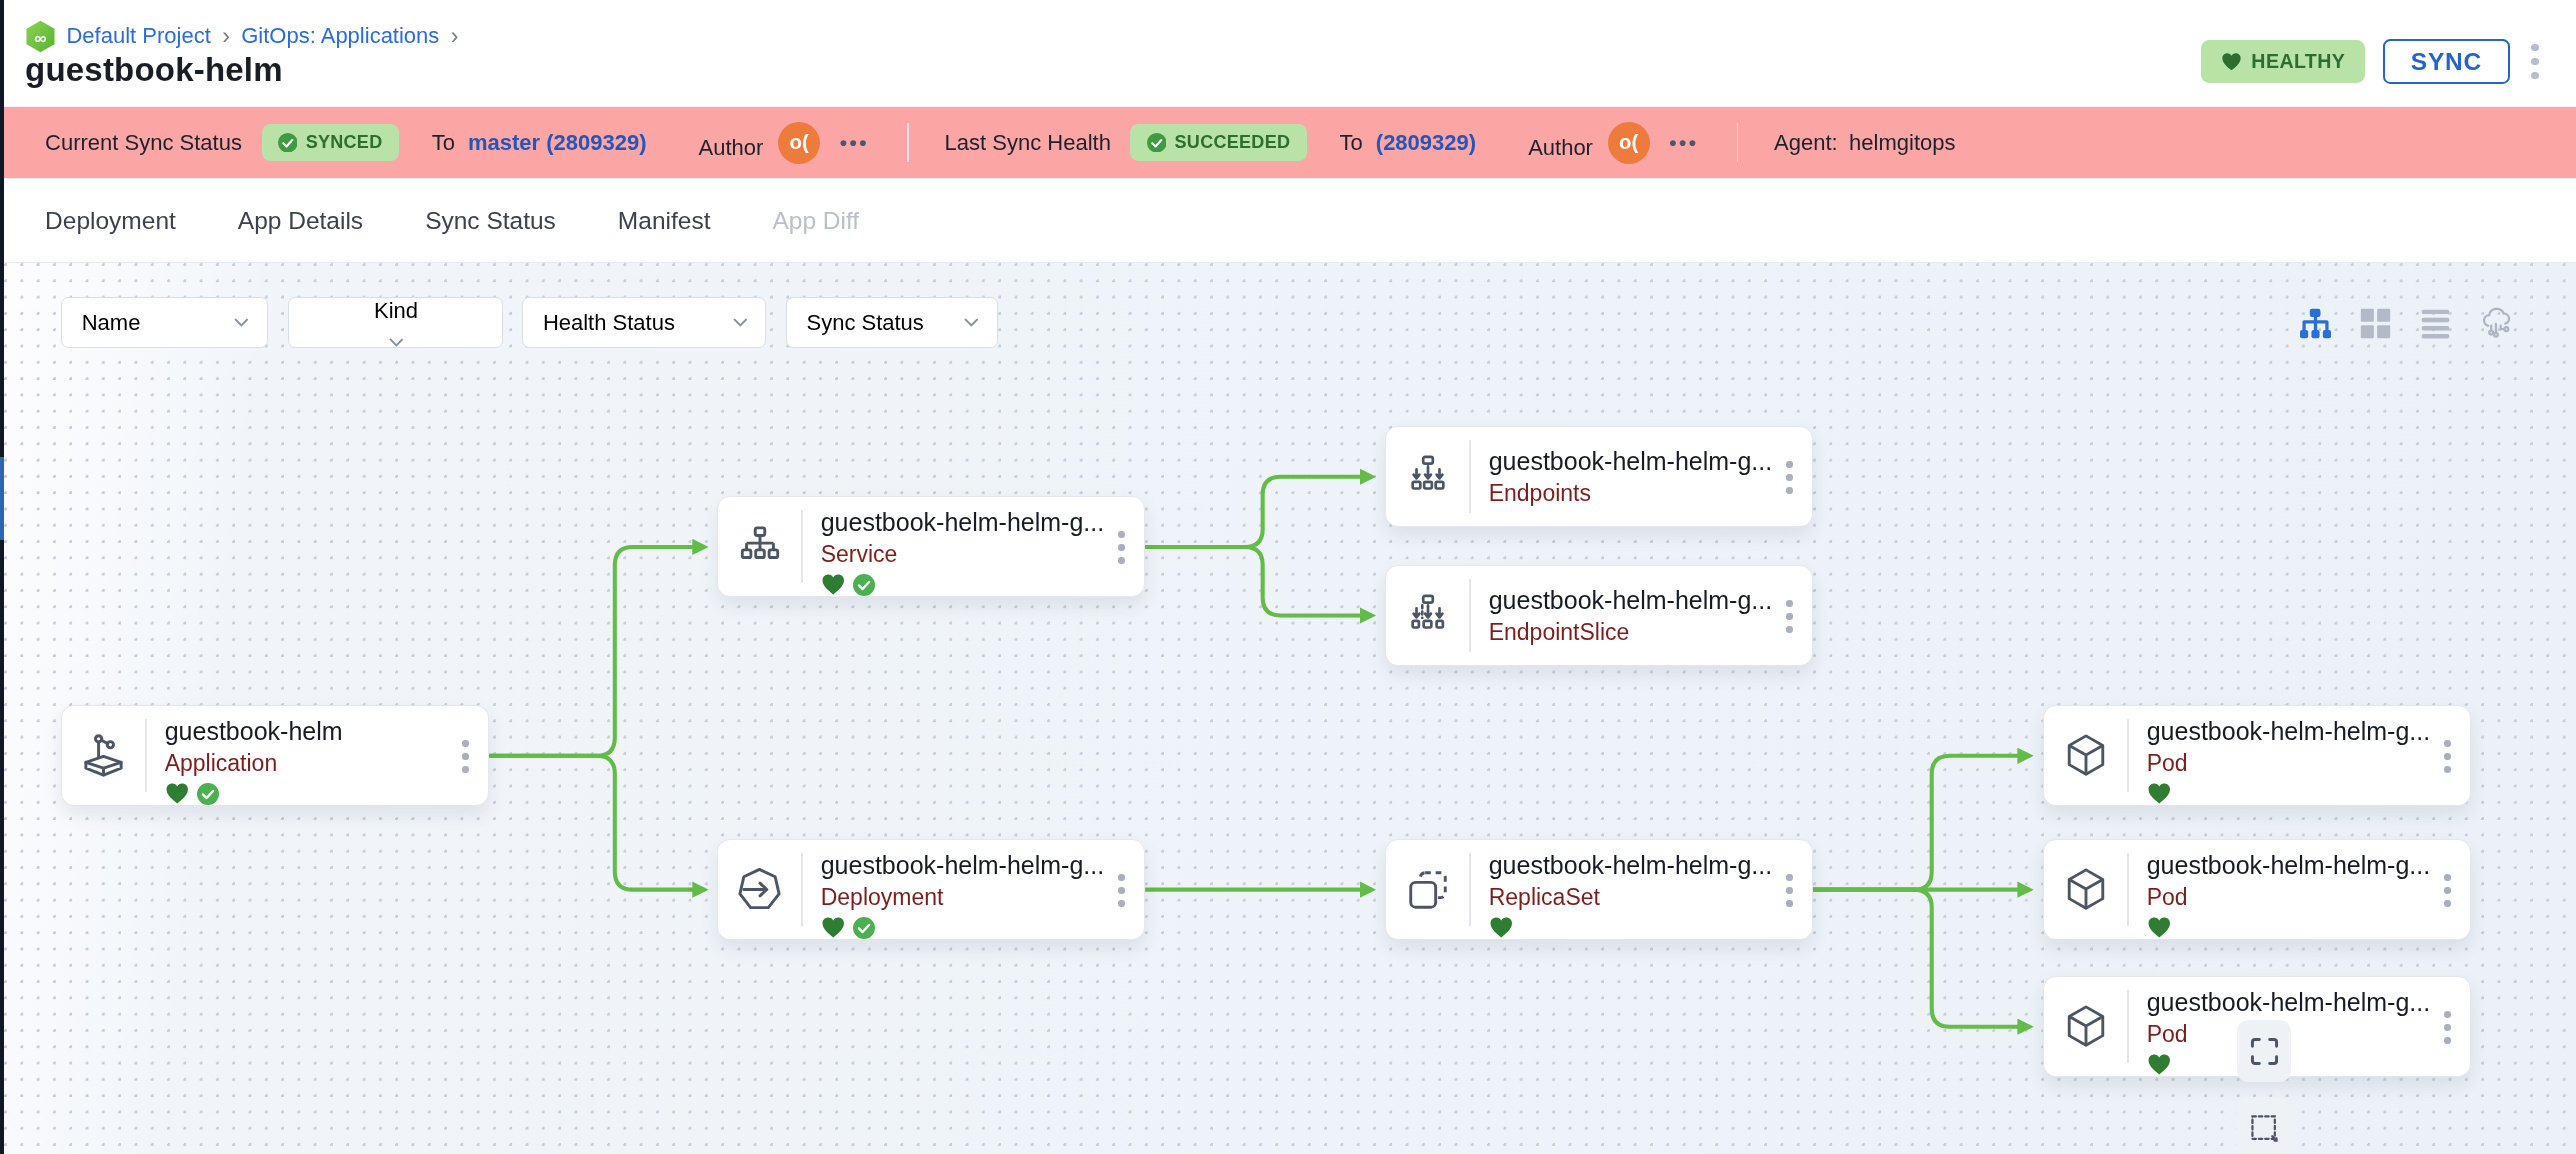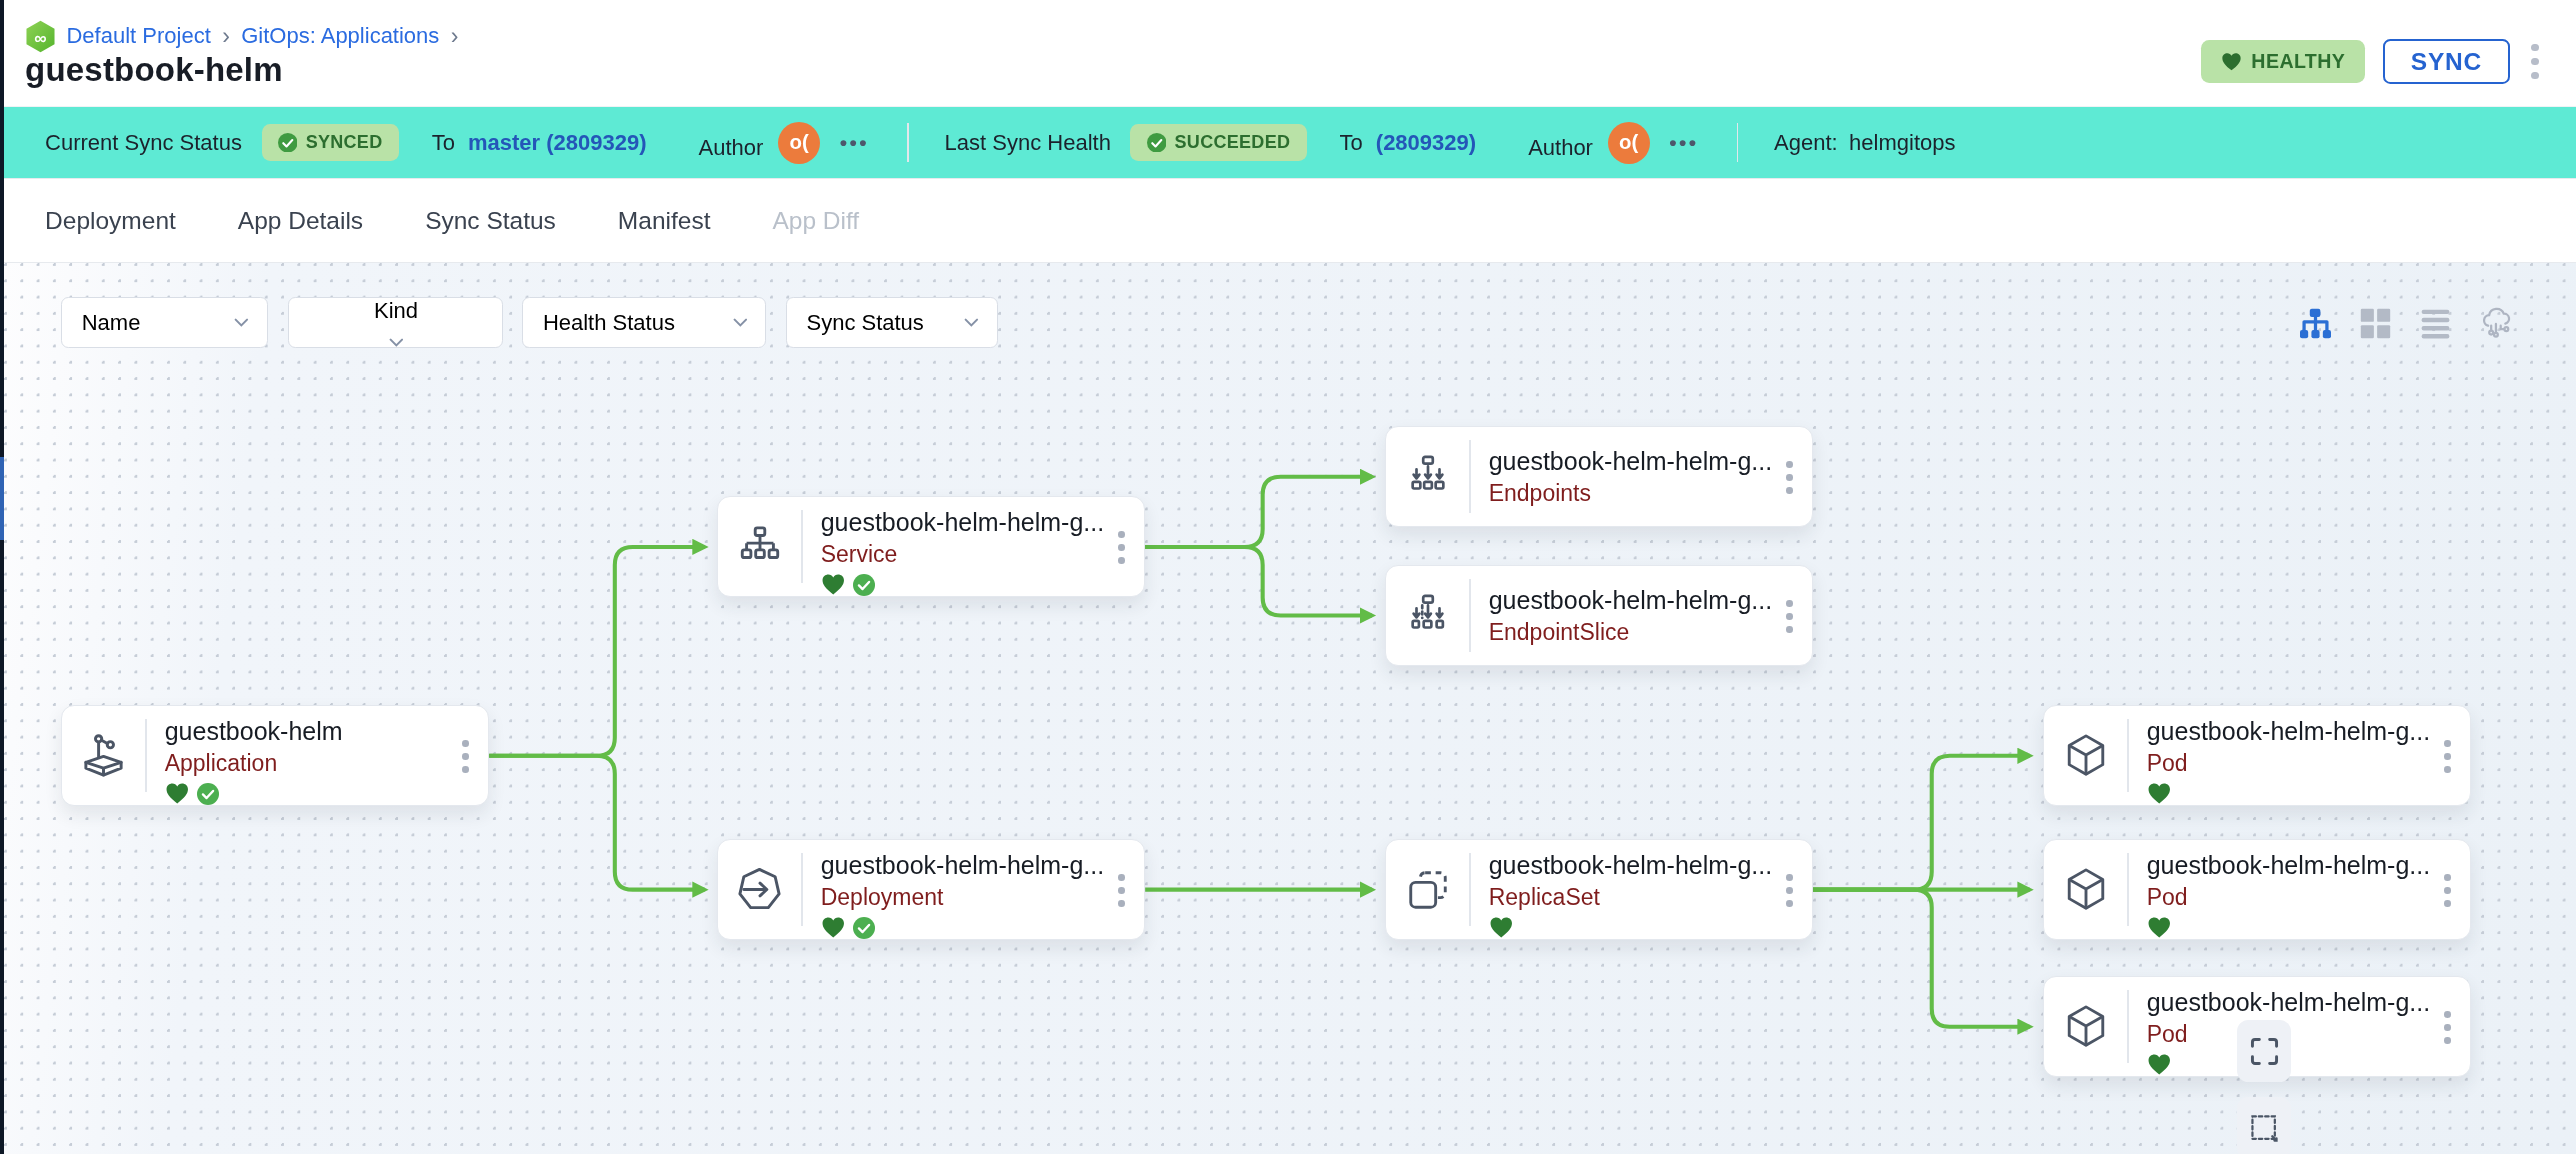--- a/index.html
+++ b/index.html
@@ -21,21 +21,21 @@
   .page-title { position:absolute; top:51px; left:21px; font-size:33px; font-weight:700; color:#181d26; letter-spacing:0.2px; }
   .header-right { position:absolute; top:39px; right:34px; display:flex; align-items:center; gap:18px; }
   .health-badge { display:flex; align-items:center; gap:9.8px; background:#b9e2a7; color:#2c6e2f;
     font-size:19.6px; font-weight:700; letter-spacing:0.4px; padding:9.8px 19.6px; border-radius:8.2px; }
   .sync-button { background:#fff; border:2.4px solid #2563d0; color:#2563d0; font-size:24.5px; font-weight:700;
     letter-spacing:0.8px; padding:6.5px 26px; border-radius:7.3px; cursor:pointer; font-family:inherit; }
   .kebab-v { display:flex; flex-direction:column; gap:6.5px; padding:3.3px; cursor:pointer; }
   .kebab-v i { width:7.3px; height:7.3px; border-radius:50%; background:#b7bdc9; }
 
   
-  .statusbar { position:absolute; top:106px; left:4.1px; right:0; height:73px; background:#5eead4;
+  .statusbar { position:absolute; top:106px; left:4.1px; right:0; height:73px; background:#fca5a5;
     border-top:0.8px solid #f0f2f5; border-bottom:0.8px solid #e7eaee;
     display:flex; align-items:center; padding-left:41px; font-size:22px; color:#1c222c; }
   .s-label { margin-right:19.6px; }
   .pill { display:flex; align-items:center; gap:8.2px; background:#b9e2a7; color:#2c6e2f;
     font-size:18px; font-weight:700; letter-spacing:0.3px; padding:8.2px 16.3px; border-radius:8.2px; margin-right:33px; }
   .to-label { margin-right:13px; }
   .rev-link { color:#2456b8; font-weight:700; margin-right:52px; cursor:pointer; }
   .author-label { margin-right:14.7px;margin-top:10px; }
   .avatar { width:42px; height:42px; border-radius:50%; background:#ec7b3c; color:#fff; font-size:20.4px;
     font-weight:700; display:flex; align-items:center; justify-content:center; margin-right:19.6px; cursor:pointer; }

